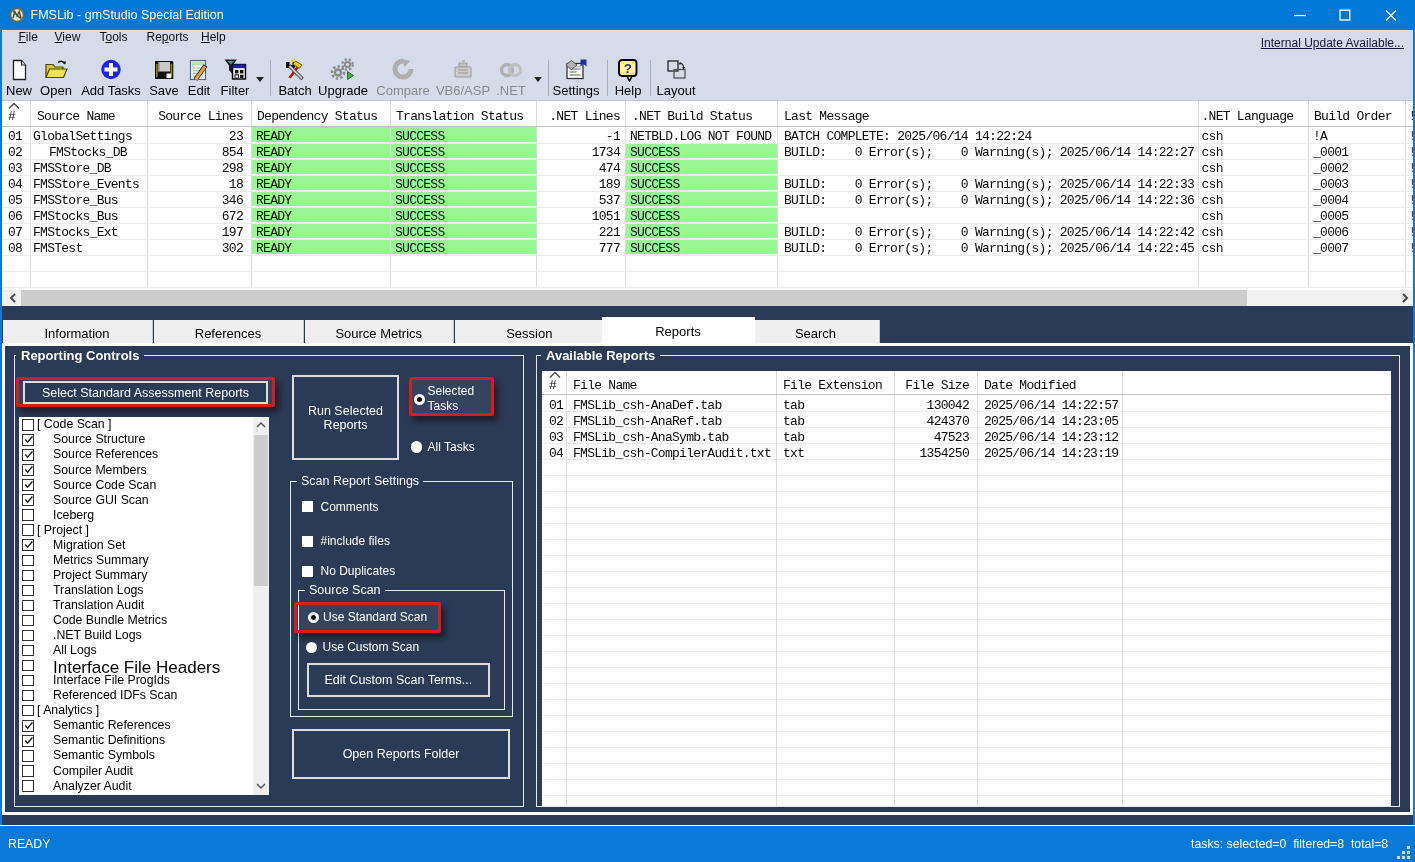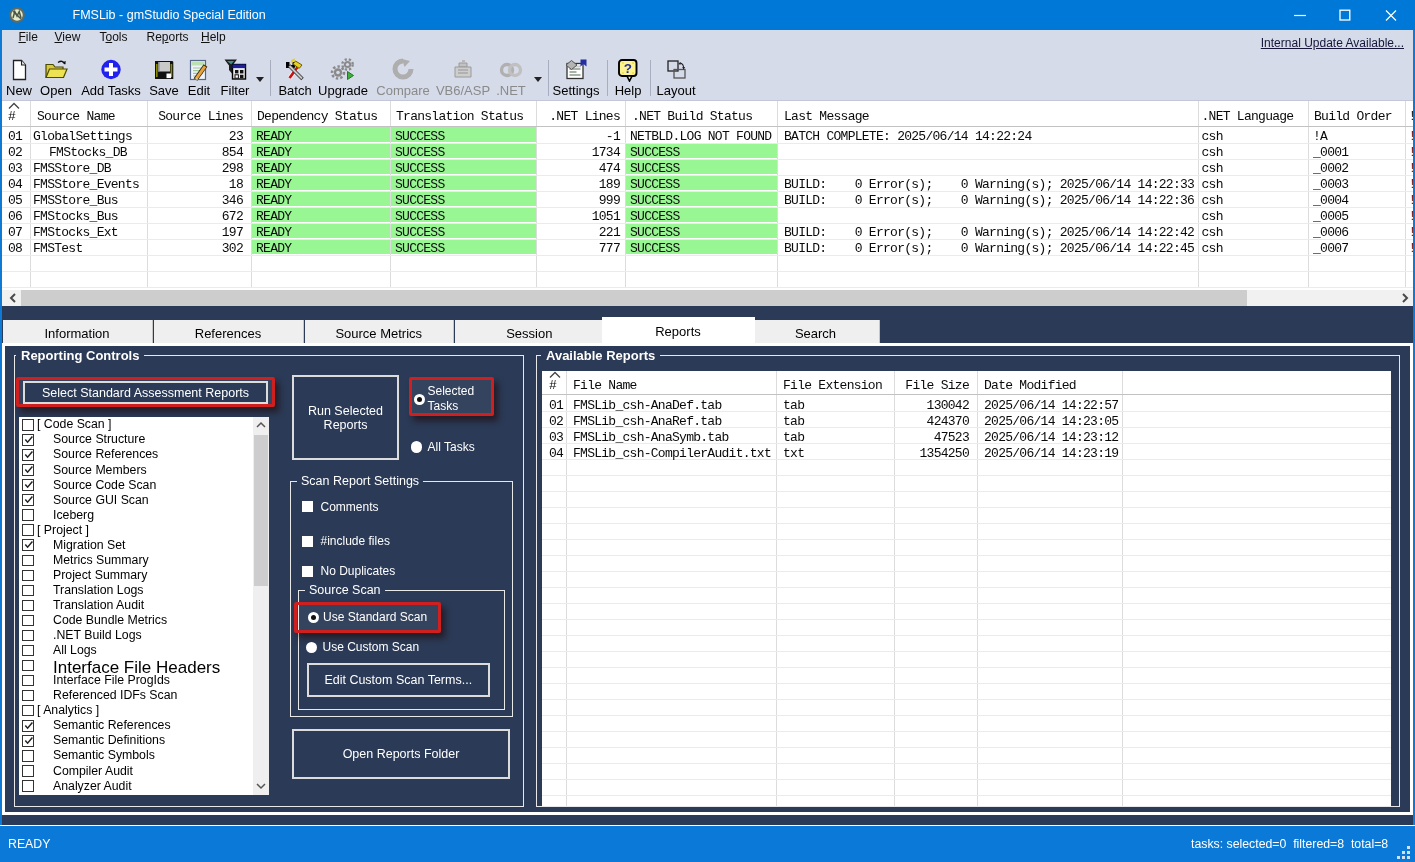--- a/index.html
+++ b/index.html
@@ -2,21 +2,21 @@
 <html><head>
 <meta charset="utf-8">
 <style>
   * { margin:0; padding:0; box-sizing:border-box; }
   html,body { width:1415px; height:862px; overflow:hidden; }
   body { position:relative; font-family:"Liberation Sans", sans-serif; background:#fff; }
   .abs { position:absolute; }
   .mono { font-family:"Liberation Mono", monospace; font-size:13px; letter-spacing:-0.73px; color:#0a0a0a; }
   
   #titlebar { left:0; top:0; width:1415px; height:30px; background:#0078D7; }
-  #titletext { left:30.5px; top:0; height:40px; line-height:31px; color:#fff; font-size:12.5px;margin-left:42px; }
+  #titletext { left:30.5px; top:0; height:40px; line-height:31px; color:#fff; font-size:12.5px; }
   
   #menubar { left:0; top:30px; width:1415px; height:25px; background:#D6DBE9; color:#111; font-size:12px; }
   #menubar span.mi { position:absolute; top:0; }
   #updlink { position:absolute; right:11px; top:6px; font-size:12px; color:#16163a; text-decoration:underline; }
   
   #toolbar { left:0; top:55px; width:1415px; height:46px; background:#D6DBE9; border-bottom:1px solid #c2c8d8; }
   .tbtn { position:absolute; text-align:center; color:#000; font-size:13px; }
   .tbtn.dis { color:#8a8a8a; }
   .tbtn .lbl { position:absolute; top:28px; left:50%; transform:translateX(-50%); white-space:nowrap; }
   .tbtn svg { position:absolute; top:3px; left:50%; transform:translateX(-50%); }
@@ -293,20 +293,21 @@
 <span class="gtext mono" style="left:1199.5px;top:28px;">csh</span>
 <span class="gtext mono" style="left:1311px;top:28px;">!A</span>
 <span class="gtext mono" style="left:1406.5px;top:28px;color:#7a2020;">!:</span>
 <span class="gtext mono" style="left:6px;top:44px;">02</span>
 <span class="gtext mono" style="left:47px;top:44px;">FMStocks_DB</span>
 <span class="gtext mono" style="right:1170px;top:44px;">854</span>
 <span class="gtext mono" style="left:254px;top:44px;">READY</span>
 <span class="gtext mono" style="left:393px;top:44px;">SUCCESS</span>
 <span class="gtext mono" style="right:793px;top:44px;">1734</span>
 <span class="gtext mono" style="left:628px;top:44px;">SUCCESS</span>
+<span class="gtext mono" style="left:782px;top:44px;">BUILD:&nbsp;&nbsp;&nbsp;&nbsp;0&nbsp;Error(s);&nbsp;&nbsp;&nbsp;&nbsp;0&nbsp;Warning(s);&nbsp;2025/06/14&nbsp;14:22:27</span>
 <span class="gtext mono" style="left:1199.5px;top:44px;">csh</span>
 <span class="gtext mono" style="left:1311px;top:44px;">_0001</span>
 <span class="gtext mono" style="left:1406.5px;top:44px;color:#7a2020;">!:</span>
 <span class="gtext mono" style="left:6px;top:60px;">03</span>
 <span class="gtext mono" style="left:31px;top:60px;">FMSStore_DB</span>
 <span class="gtext mono" style="right:1170px;top:60px;">298</span>
 <span class="gtext mono" style="left:254px;top:60px;">READY</span>
 <span class="gtext mono" style="left:393px;top:60px;">SUCCESS</span>
 <span class="gtext mono" style="right:793px;top:60px;">474</span>
 <span class="gtext mono" style="left:628px;top:60px;">SUCCESS</span>
@@ -322,21 +323,21 @@
 <span class="gtext mono" style="left:628px;top:76px;">SUCCESS</span>
 <span class="gtext mono" style="left:782px;top:76px;">BUILD:&nbsp;&nbsp;&nbsp;&nbsp;0&nbsp;Error(s);&nbsp;&nbsp;&nbsp;&nbsp;0&nbsp;Warning(s);&nbsp;2025/06/14&nbsp;14:22:33</span>
 <span class="gtext mono" style="left:1199.5px;top:76px;">csh</span>
 <span class="gtext mono" style="left:1311px;top:76px;">_0003</span>
 <span class="gtext mono" style="left:1406.5px;top:76px;color:#7a2020;">!:</span>
 <span class="gtext mono" style="left:6px;top:92px;">05</span>
 <span class="gtext mono" style="left:31px;top:92px;">FMSStore_Bus</span>
 <span class="gtext mono" style="right:1170px;top:92px;">346</span>
 <span class="gtext mono" style="left:254px;top:92px;">READY</span>
 <span class="gtext mono" style="left:393px;top:92px;">SUCCESS</span>
-<span class="gtext mono" style="right:793px;top:92px;">999</span>
+<span class="gtext mono" style="right:793px;top:92px;">537</span>
 <span class="gtext mono" style="left:628px;top:92px;">SUCCESS</span>
 <span class="gtext mono" style="left:782px;top:92px;">BUILD:&nbsp;&nbsp;&nbsp;&nbsp;0&nbsp;Error(s);&nbsp;&nbsp;&nbsp;&nbsp;0&nbsp;Warning(s);&nbsp;2025/06/14&nbsp;14:22:36</span>
 <span class="gtext mono" style="left:1199.5px;top:92px;">csh</span>
 <span class="gtext mono" style="left:1311px;top:92px;">_0004</span>
 <span class="gtext mono" style="left:1406.5px;top:92px;color:#7a2020;">!:</span>
 <span class="gtext mono" style="left:6px;top:108px;">06</span>
 <span class="gtext mono" style="left:31px;top:108px;">FMStocks_Bus</span>
 <span class="gtext mono" style="right:1170px;top:108px;">672</span>
 <span class="gtext mono" style="left:254px;top:108px;">READY</span>
 <span class="gtext mono" style="left:393px;top:108px;">SUCCESS</span>

